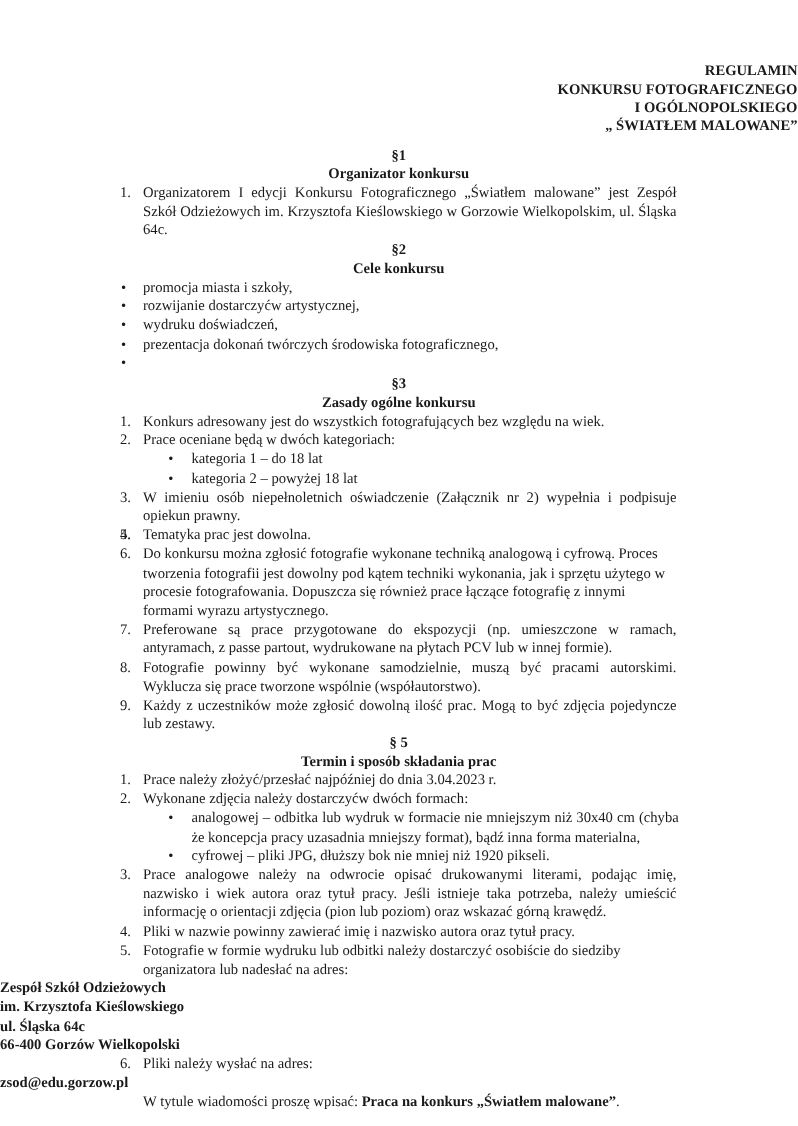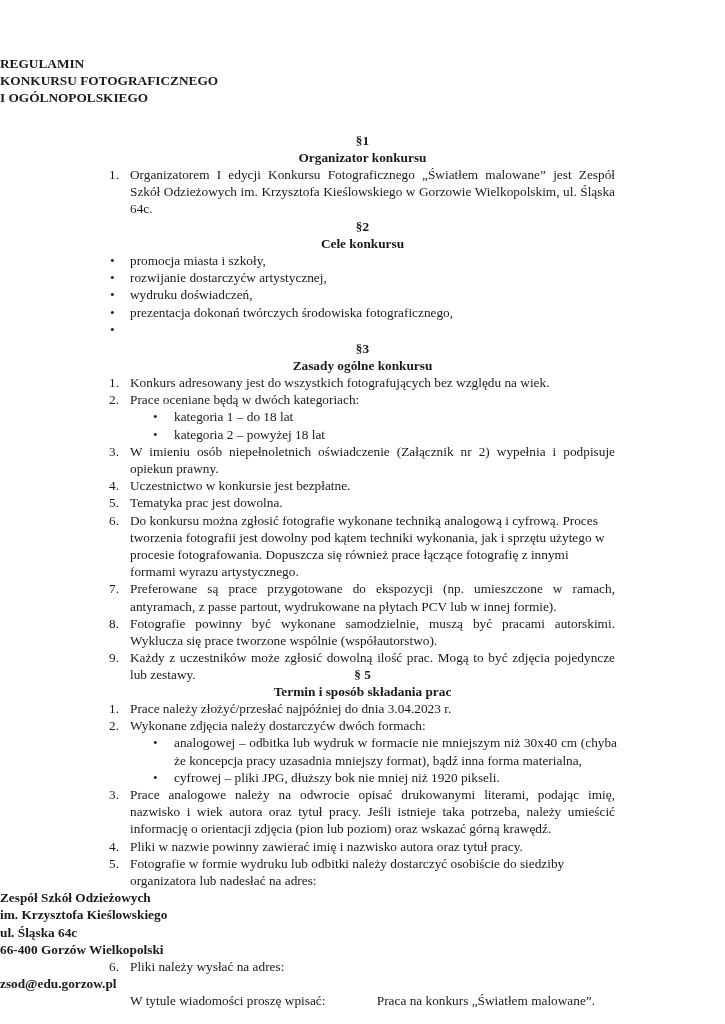--- a/index.html
+++ b/index.html
@@ -2,45 +2,46 @@
 <html><head>
   <meta charset="utf-8">
   <style>
     html, body { margin: 0; padding: 0; background: #ffffff; }
     body {
       width: 725px; height: 1024px; overflow: hidden; position: relative;
       font-family: "Liberation Serif", "DejaVu Serif", serif;
       color: #1a1a1a; font-size: 13.3px; line-height: 17.2px;
     }
     .page { position: absolute; left: 0; top: 0; width: 725px; height: 1024px; }
-    .title-block { position: absolute; top: 56px; left: 0; width: 725px; text-align: left; font-weight: bold; line-height: 16.8px; font-size: 13.3px; }
+    .title-block { position: absolute; top: 56px; left: 0; width: 725px; text-align: right; font-weight: bold; line-height: 16.8px; font-size: 13.3px; }
     .title-block div { margin: 0; }
     .section { position: absolute; left: 0; width: 725px; }
     .sec-head { text-align: center; font-weight: bold; line-height: 17px; }
     .ol { margin: 0; padding: 0; list-style: none; }
     .ol-item { position: relative; padding-left: 130px; padding-right: 110px; text-align: justify; }
     .ol-item .num { position: absolute; left: 109px; top: 0; }
     .ul-item { position: relative; padding-left: 130px; padding-right: 110px; }
     .ul-item .bullet { position: absolute; left: 110px; top: 0; }
     .sub-item { position: relative; padding-left: 174px; padding-right: 108px; text-align: justify; }
     .sub-item .bullet { position: absolute; left: 153px; top: 0; }
     .center-bold { text-align: left; font-weight: bold; }
     .nojust { text-align: left; }
     .indent-line { padding-left: 130px; }
-    b { font-weight: normal; margin-left: 48px; }
+    b { font-weight: bold; }
   </style>
 </head>
 <body>
 
 <div class="page">
 
   <div class="title-block">
     <div>REGULAMIN</div>
     <div>KONKURSU FOTOGRAFICZNEGO</div>
     <div>I OGÓLNOPOLSKIEGO</div>
+    <div>„ ŚWIATŁEM MALOWANE”</div>
   </div>
 
   <div class="section" style="top:132px;">
     <div class="sec-head">§1</div>
     <div class="sec-head">Organizator konkursu</div>
     <div class="ol">
       <div class="ol-item">
         <span class="num">1.</span>
         <span>Organizatorem I edycji Konkursu Fotograficznego „Światłem malowane” jest Zespół Szkół Odzieżowych im. Krzysztofa Kieślowskiego w Gorzowie Wielkopolskim, ul. Śląska 64c.</span>
       </div>
@@ -59,21 +60,21 @@
 
   <div class="section" style="top:340px;">
     <div class="sec-head">§3</div>
     <div class="sec-head">Zasady ogólne konkursu</div>
     <div class="ol">
       <div class="ol-item nojust"><span class="num">1.</span><span>Konkurs adresowany jest do wszystkich fotografujących bez względu na wiek.</span></div>
       <div class="ol-item nojust"><span class="num">2.</span><span>Prace oceniane będą w dwóch kategoriach:</span></div>
       <div class="sub-item"><span class="bullet">•</span><span>kategoria 1 – do 18 lat</span></div>
       <div class="sub-item"><span class="bullet">•</span><span>kategoria 2 – powyżej 18 lat</span></div>
       <div class="ol-item"><span class="num">3.</span><span>W imieniu osób niepełnoletnich oświadczenie (Załącznik nr 2) wypełnia i podpisuje opiekun prawny.</span></div>
-      <div class="ol-item nojust"><span class="num">4.</span><span>Uczestnictwo w konkursie jest bezpłatne.</span></div>
+      <div class="ol-item nojust"><span class="num">4.</span></div>
       <div class="ol-item nojust"><span class="num">5.</span><span>Tematyka prac jest dowolna.</span></div>
       <div class="ol-item nojust"><span class="num">6.</span><span>Do konkursu można zgłosić fotografie wykonane techniką analogową i cyfrową. Proces tworzenia fotografii jest dowolny pod kątem techniki wykonania, jak i sprzętu użytego w procesie fotografowania. Dopuszcza się również prace łączące fotografię z innymi formami wyrazu artystycznego.</span></div>
       <div class="ol-item"><span class="num">7.</span><span>Preferowane są prace przygotowane do ekspozycji (np. umieszczone w ramach, antyramach, z passe partout, wydrukowane na płytach PCV lub w innej formie).</span></div>
       <div class="ol-item"><span class="num">8.</span><span>Fotografie powinny być wykonane samodzielnie, muszą być pracami autorskimi. Wyklucza się prace tworzone wspólnie (współautorstwo).</span></div>
       <div class="ol-item"><span class="num">9.</span><span>Każdy z uczestników może zgłosić dowolną ilość prac. Mogą to być zdjęcia pojedyncze lub zestawy.</span></div>
     </div>
   </div>
 
   <div class="section" style="top:666px;">
     <div class="sec-head">§ 5</div>

